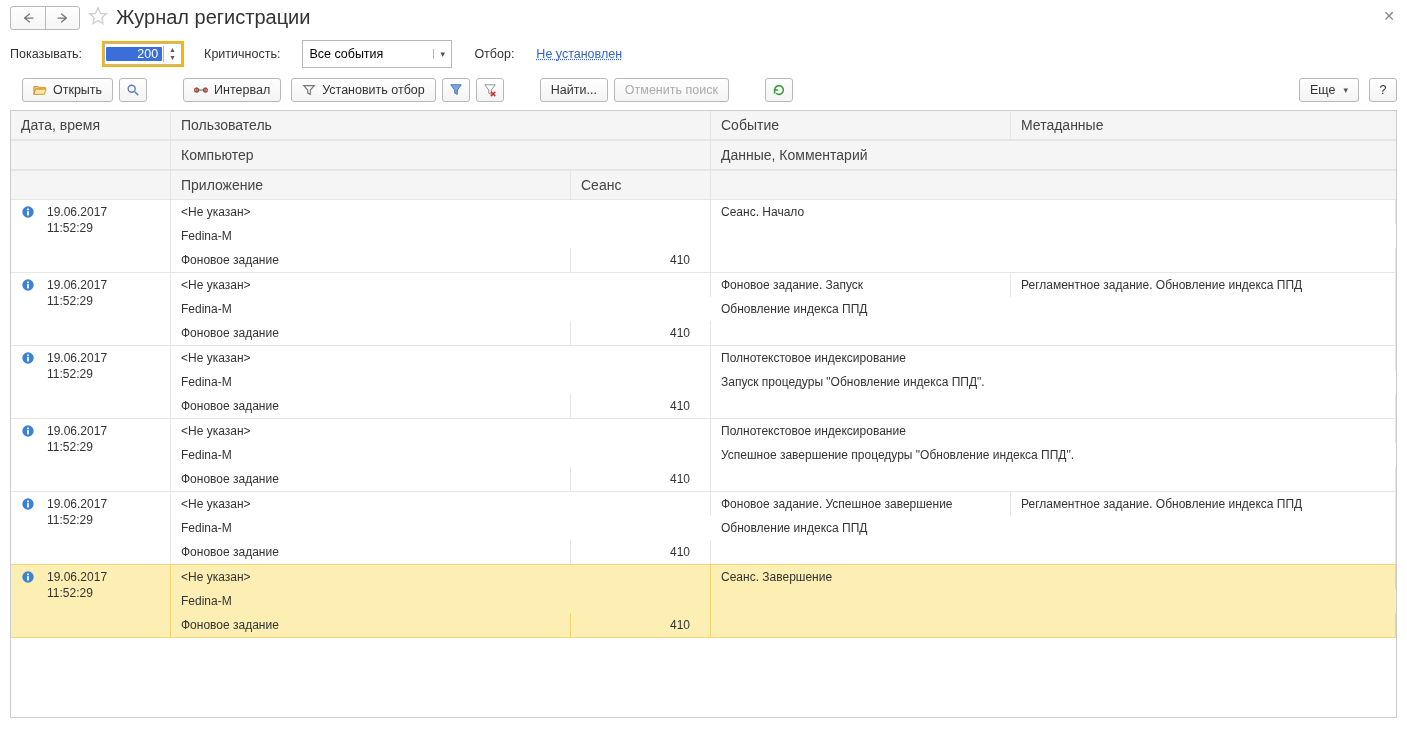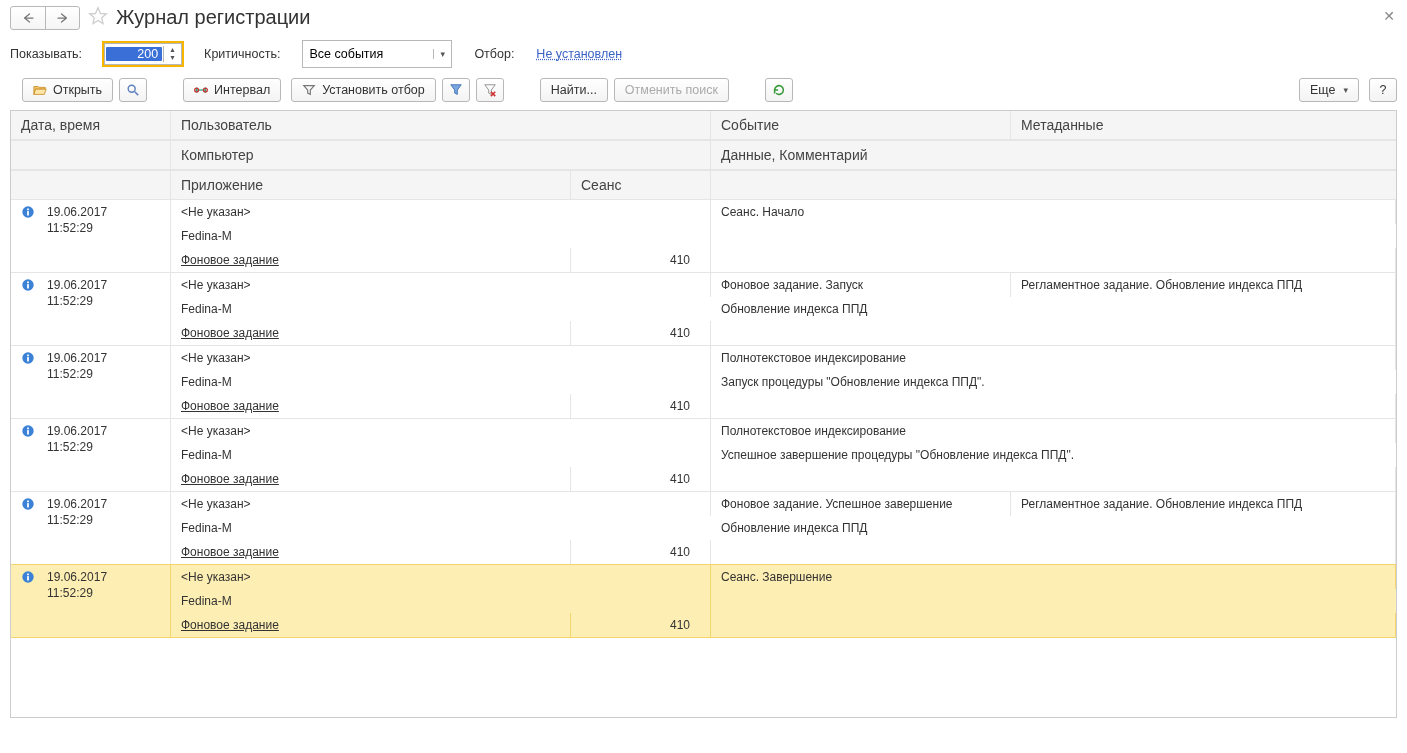--- a/index.html
+++ b/index.html
@@ -205,21 +205,21 @@
   .row > div:nth-child(5n) { border-right:none; }
   .row .c-date {
     grid-column:1; grid-row:1 / span 3;
     display:flex; gap:10px;
     padding-left: 10px;
   }
   .row .c-date .ic { width:16px; }
   .row .c-date .dt { line-height:1.3; }
   .row .c-user { grid-column:2 / span 2; }
   .row .c-comp { grid-column:2 / span 2; }
-  .row .c-app { grid-column:2;text-decoration:underline; }
+  .row .c-app { grid-column:2; }
   .row .c-sess { grid-column:3; text-align:right; padding-right:20px; }
   .row .c-event { grid-column:4 / span 2; }
   .row .c-event-only { grid-column:4; }
   .row .c-meta { grid-column:5; }
   .row .c-data { grid-column:4 / span 2; }
 
   .row.selected { background: var(--selected); }
   .row.selected > div { border-right-color: var(--selected-border); }
   .row.selected { border-bottom-color: var(--selected-border); border-top:1px solid var(--selected-border); margin-top:-1px; }
 

